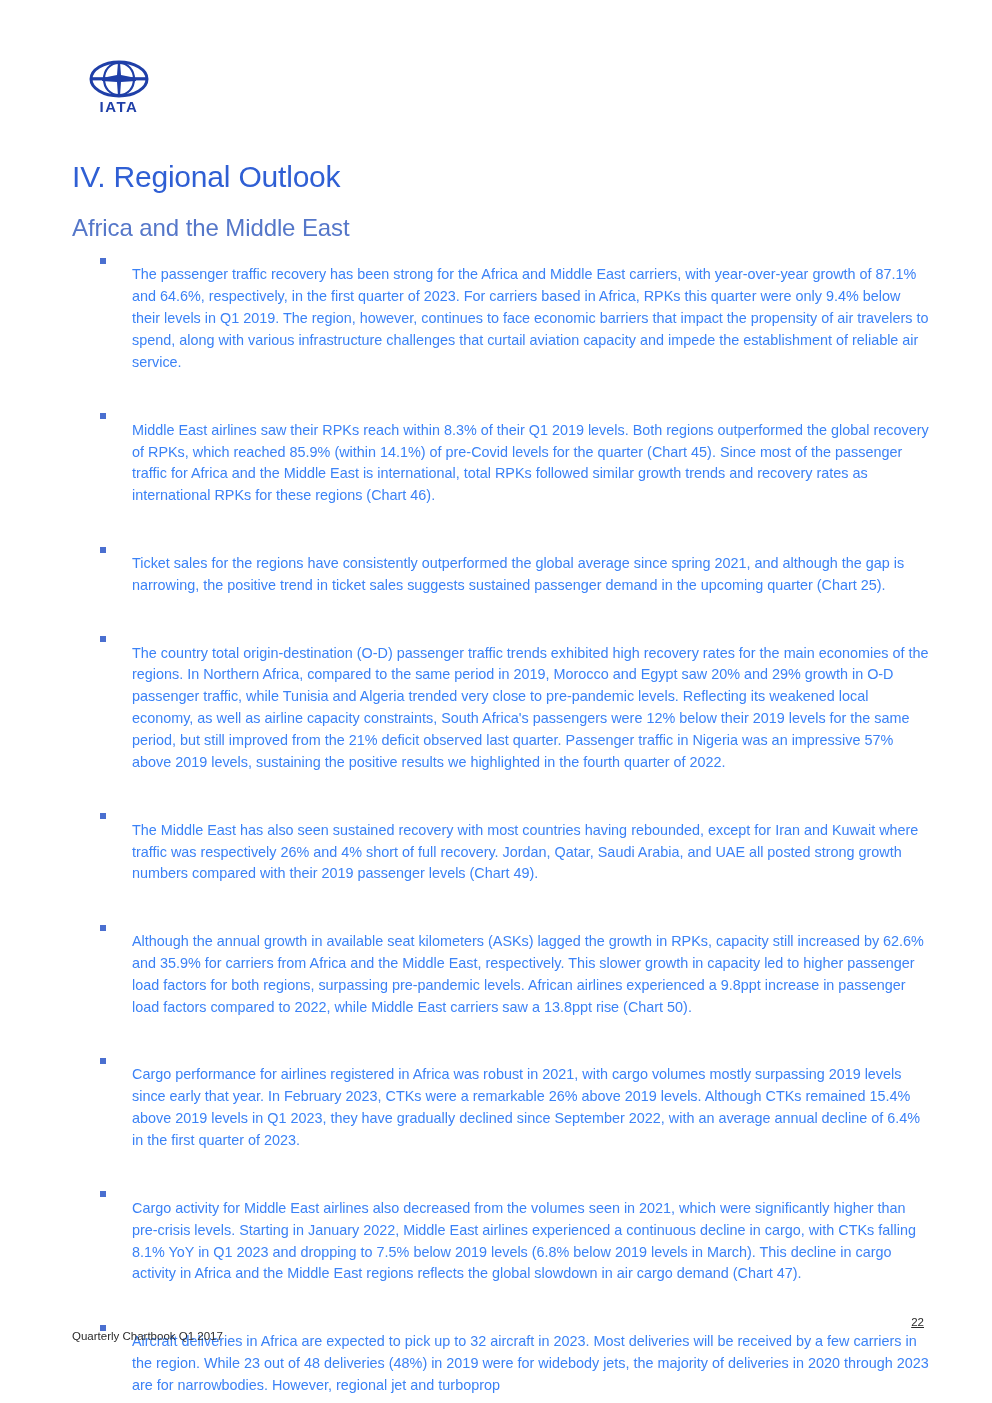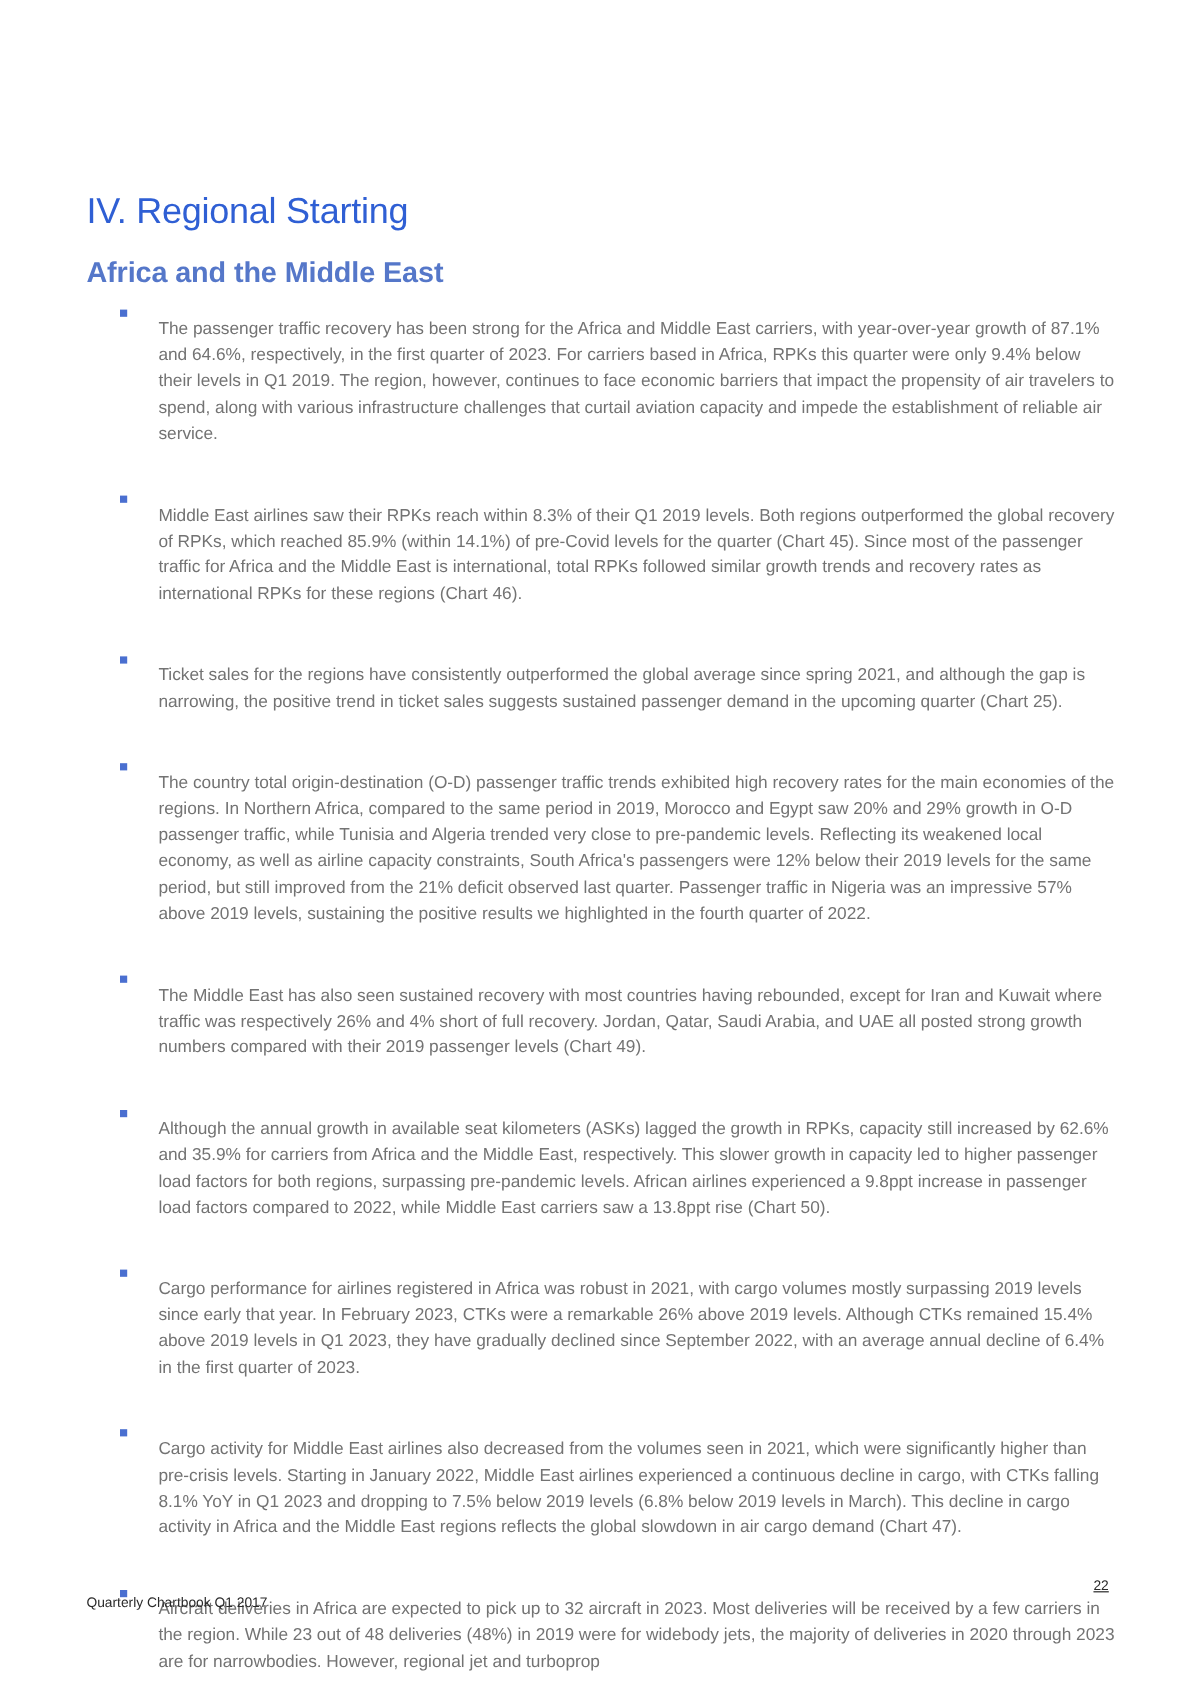--- a/index.html
+++ b/index.html
@@ -42,21 +42,21 @@
     font-weight: 400;
     color: #2f5fd4;
     letter-spacing: -0.2px;
     line-height: 1.1;
   }
   .title-sub {
     position: absolute;
     left: 72px;
     top: 195px;
     font-size: 24px;
-    font-weight: 700;
+    font-weight: 400;
     color: #5577c9;
     letter-spacing: -0.1px;
     line-height: 1.1;
   }
   
   .content {
     position: absolute;
     left: 100px;
     top: 250px;
     width: 832px;
@@ -71,21 +71,21 @@
     width: 6px;
     height: 6px;
     background: #4a6fd0;
     margin-top: 8px;
     margin-right: 26px;
   }
   .bullet-text {
     flex: 1 1 auto;
     font-size: 14.4px;
     line-height: 1.52;
-    color: #737373;
+    color: #3b82f6;
     text-align: left;
   }
   
   .footer-label {
     position: absolute;
     left: 72px;
     top: 1330px;
     font-size: 11.5px;
     color: #2a2a2a;
   }
@@ -96,22 +96,33 @@
     font-size: 11.5px;
     color: #2a2a2a;
     text-decoration: underline;
   }
 </style>
 </head>
 <body>
 
 <div class="page">
 
+  <div class="logo-wrap">
+    <svg class="logo-svg" width="90" height="62" viewBox="0 0 90 62" xmlns="http://www.w3.org/2000/svg">
+      <g fill="#1f3fa8">
+        <ellipse cx="45" cy="24" rx="28" ry="17" fill="none" stroke="#1f3fa8" stroke-width="3"></ellipse>
+        <path d="M45 8 C36 8 30 15 30 24 C30 33 36 40 45 40 C54 40 60 33 60 24 C60 15 54 8 45 8 Z" fill="none" stroke="#1f3fa8" stroke-width="2.2"></path>
+        <path d="M44 7 L46 7 L47 20 L62 23 L62 26 L47 27 L46 41 L44 41 L43 27 L28 26 L28 23 L43 20 Z"></path>
+        <rect x="17" y="22.2" width="56" height="3.2"></rect>
+      </g>
+      <text x="45" y="57" text-anchor="middle" font-family="'Liberation Sans', sans-serif" font-size="15" font-weight="bold" fill="#1f3fa8" letter-spacing="1.5">IATA</text>
+    </svg>
+  </div>
 
-  <h1 class="title-main">IV. Regional Starting</h1>
+  <h1 class="title-main">IV. Regional Outlook</h1>
   <h2 class="title-sub">Africa and the Middle East</h2>
 
   <div class="content">
 
     <div class="bullet-row">
       <span class="bullet-mark"></span>
       <p class="bullet-text">The passenger traffic recovery has been strong for the Africa and Middle East carriers, with year-over-year growth of 87.1% and 64.6%, respectively, in the first quarter of 2023. For carriers based in Africa, RPKs this quarter were only 9.4% below their levels in Q1 2019. The region, however, continues to face economic barriers that impact the propensity of air travelers to spend, along with various infrastructure challenges that curtail aviation capacity and impede the establishment of reliable air service.</p>
     </div>
 
     <div class="bullet-row">

